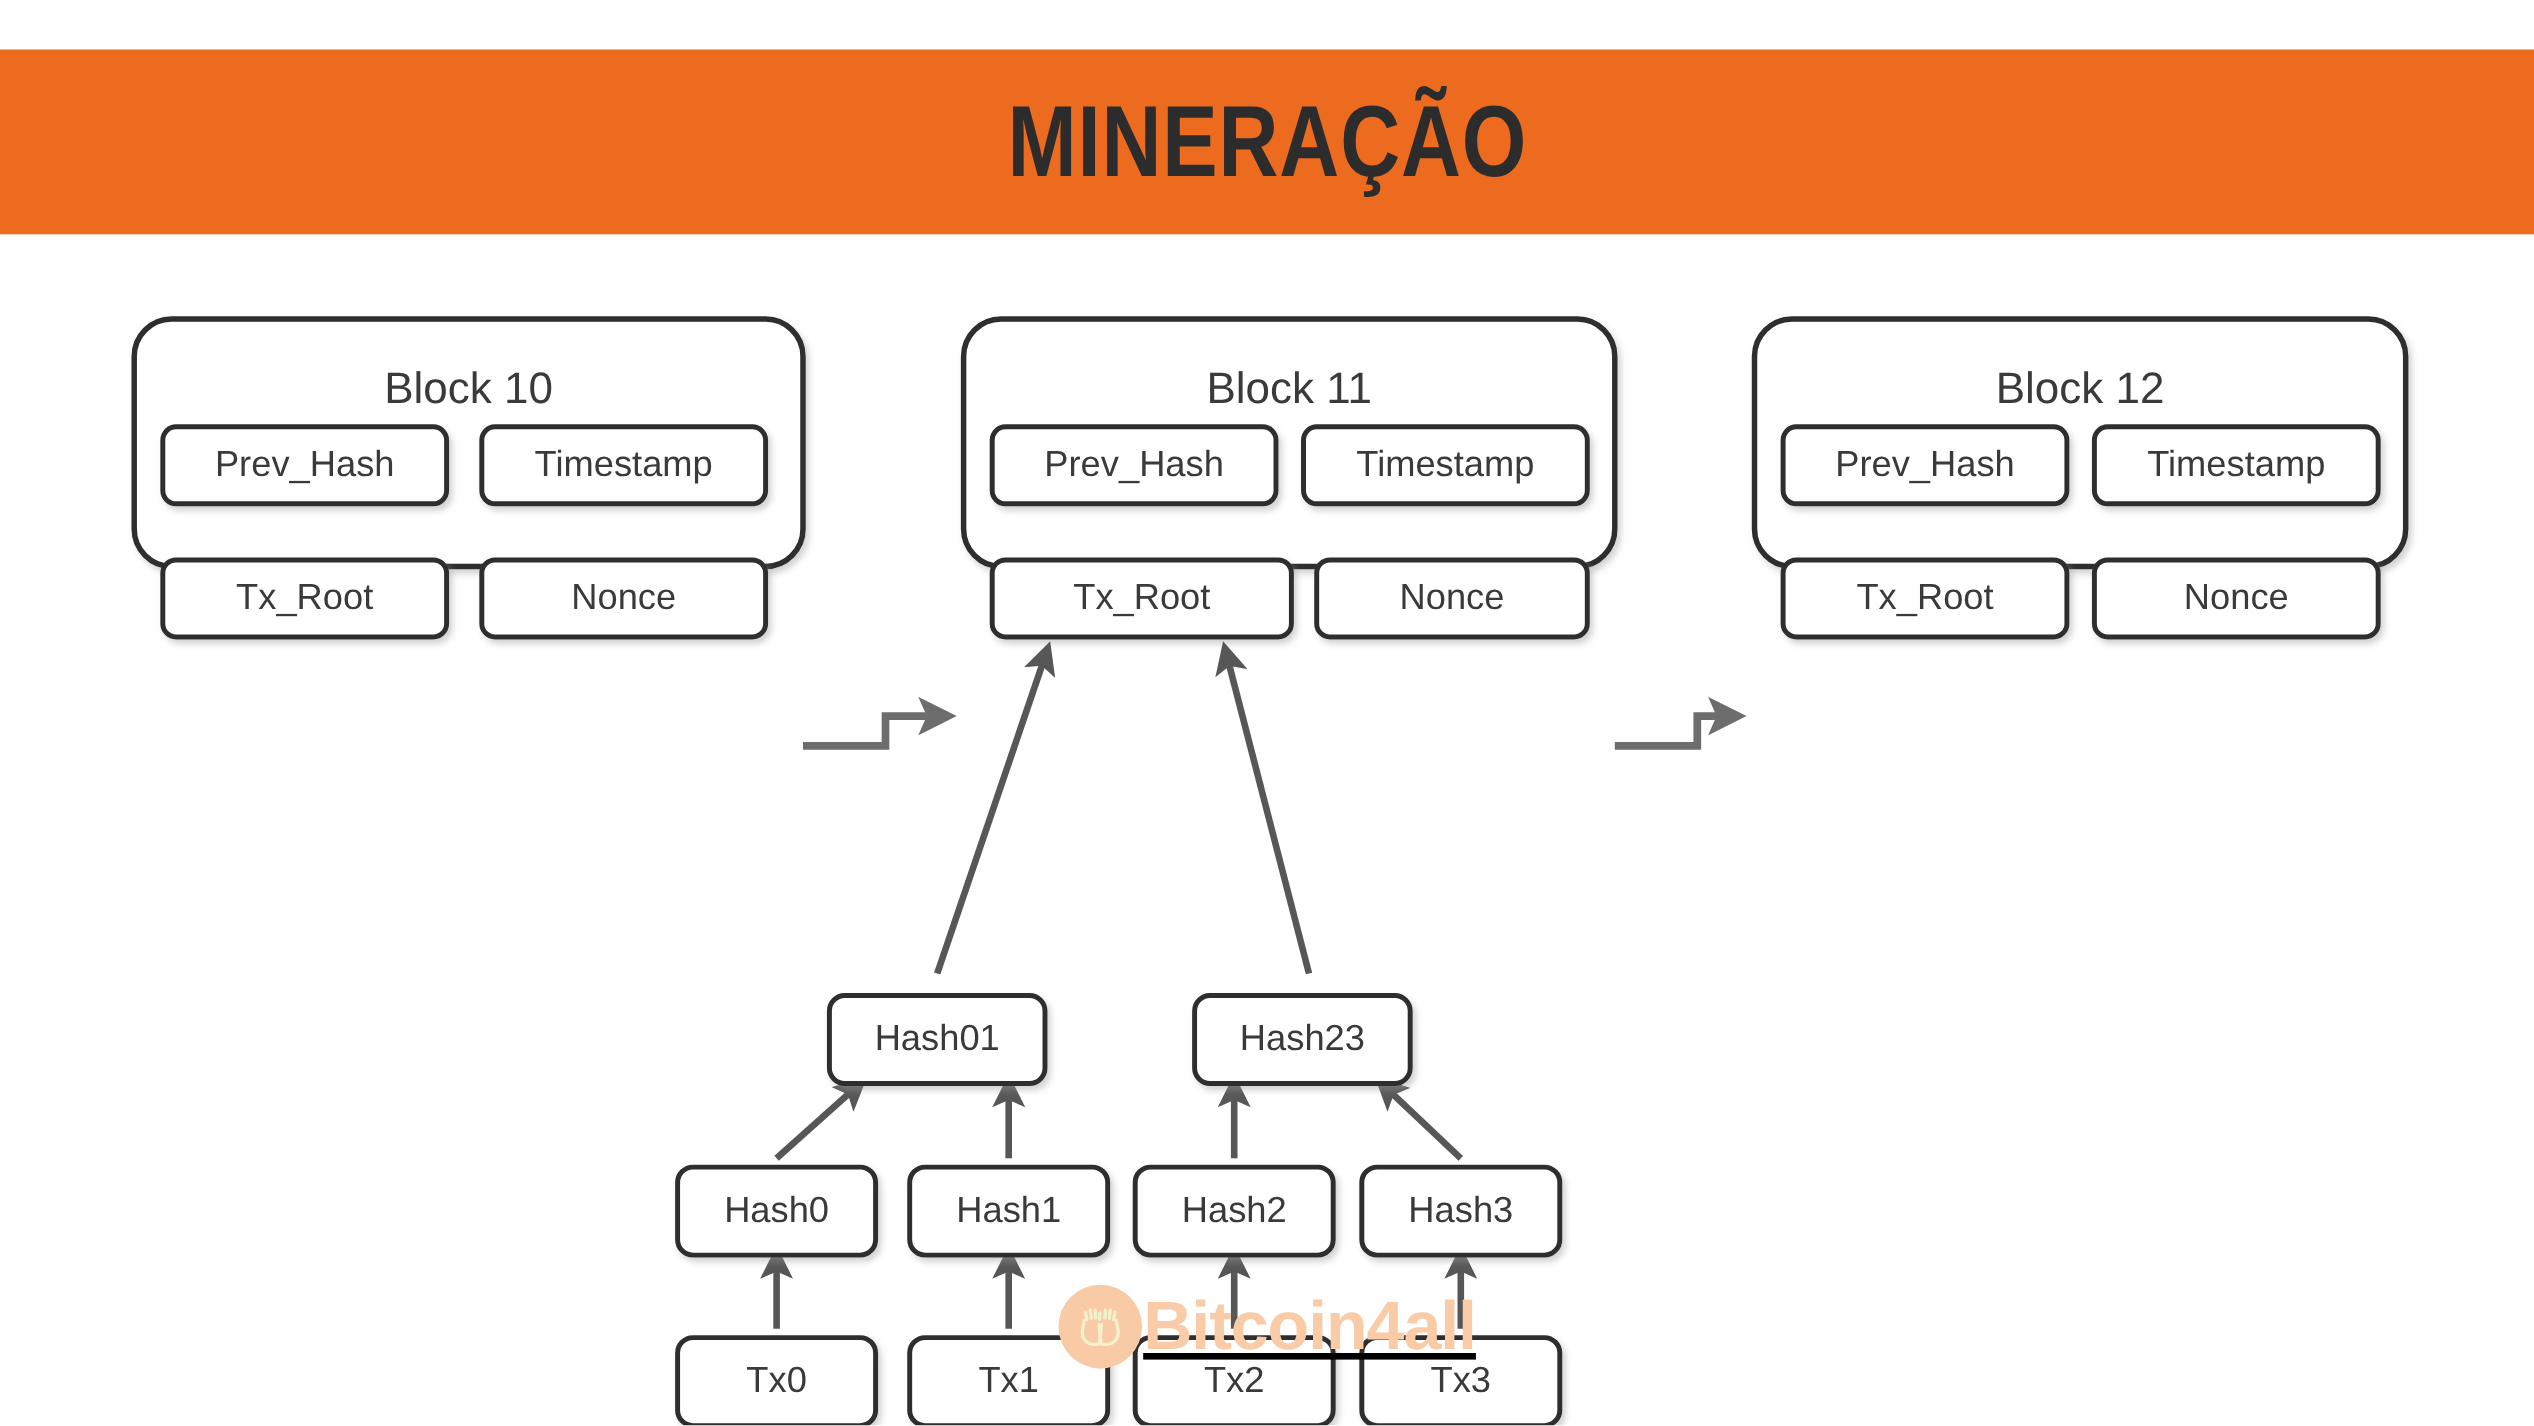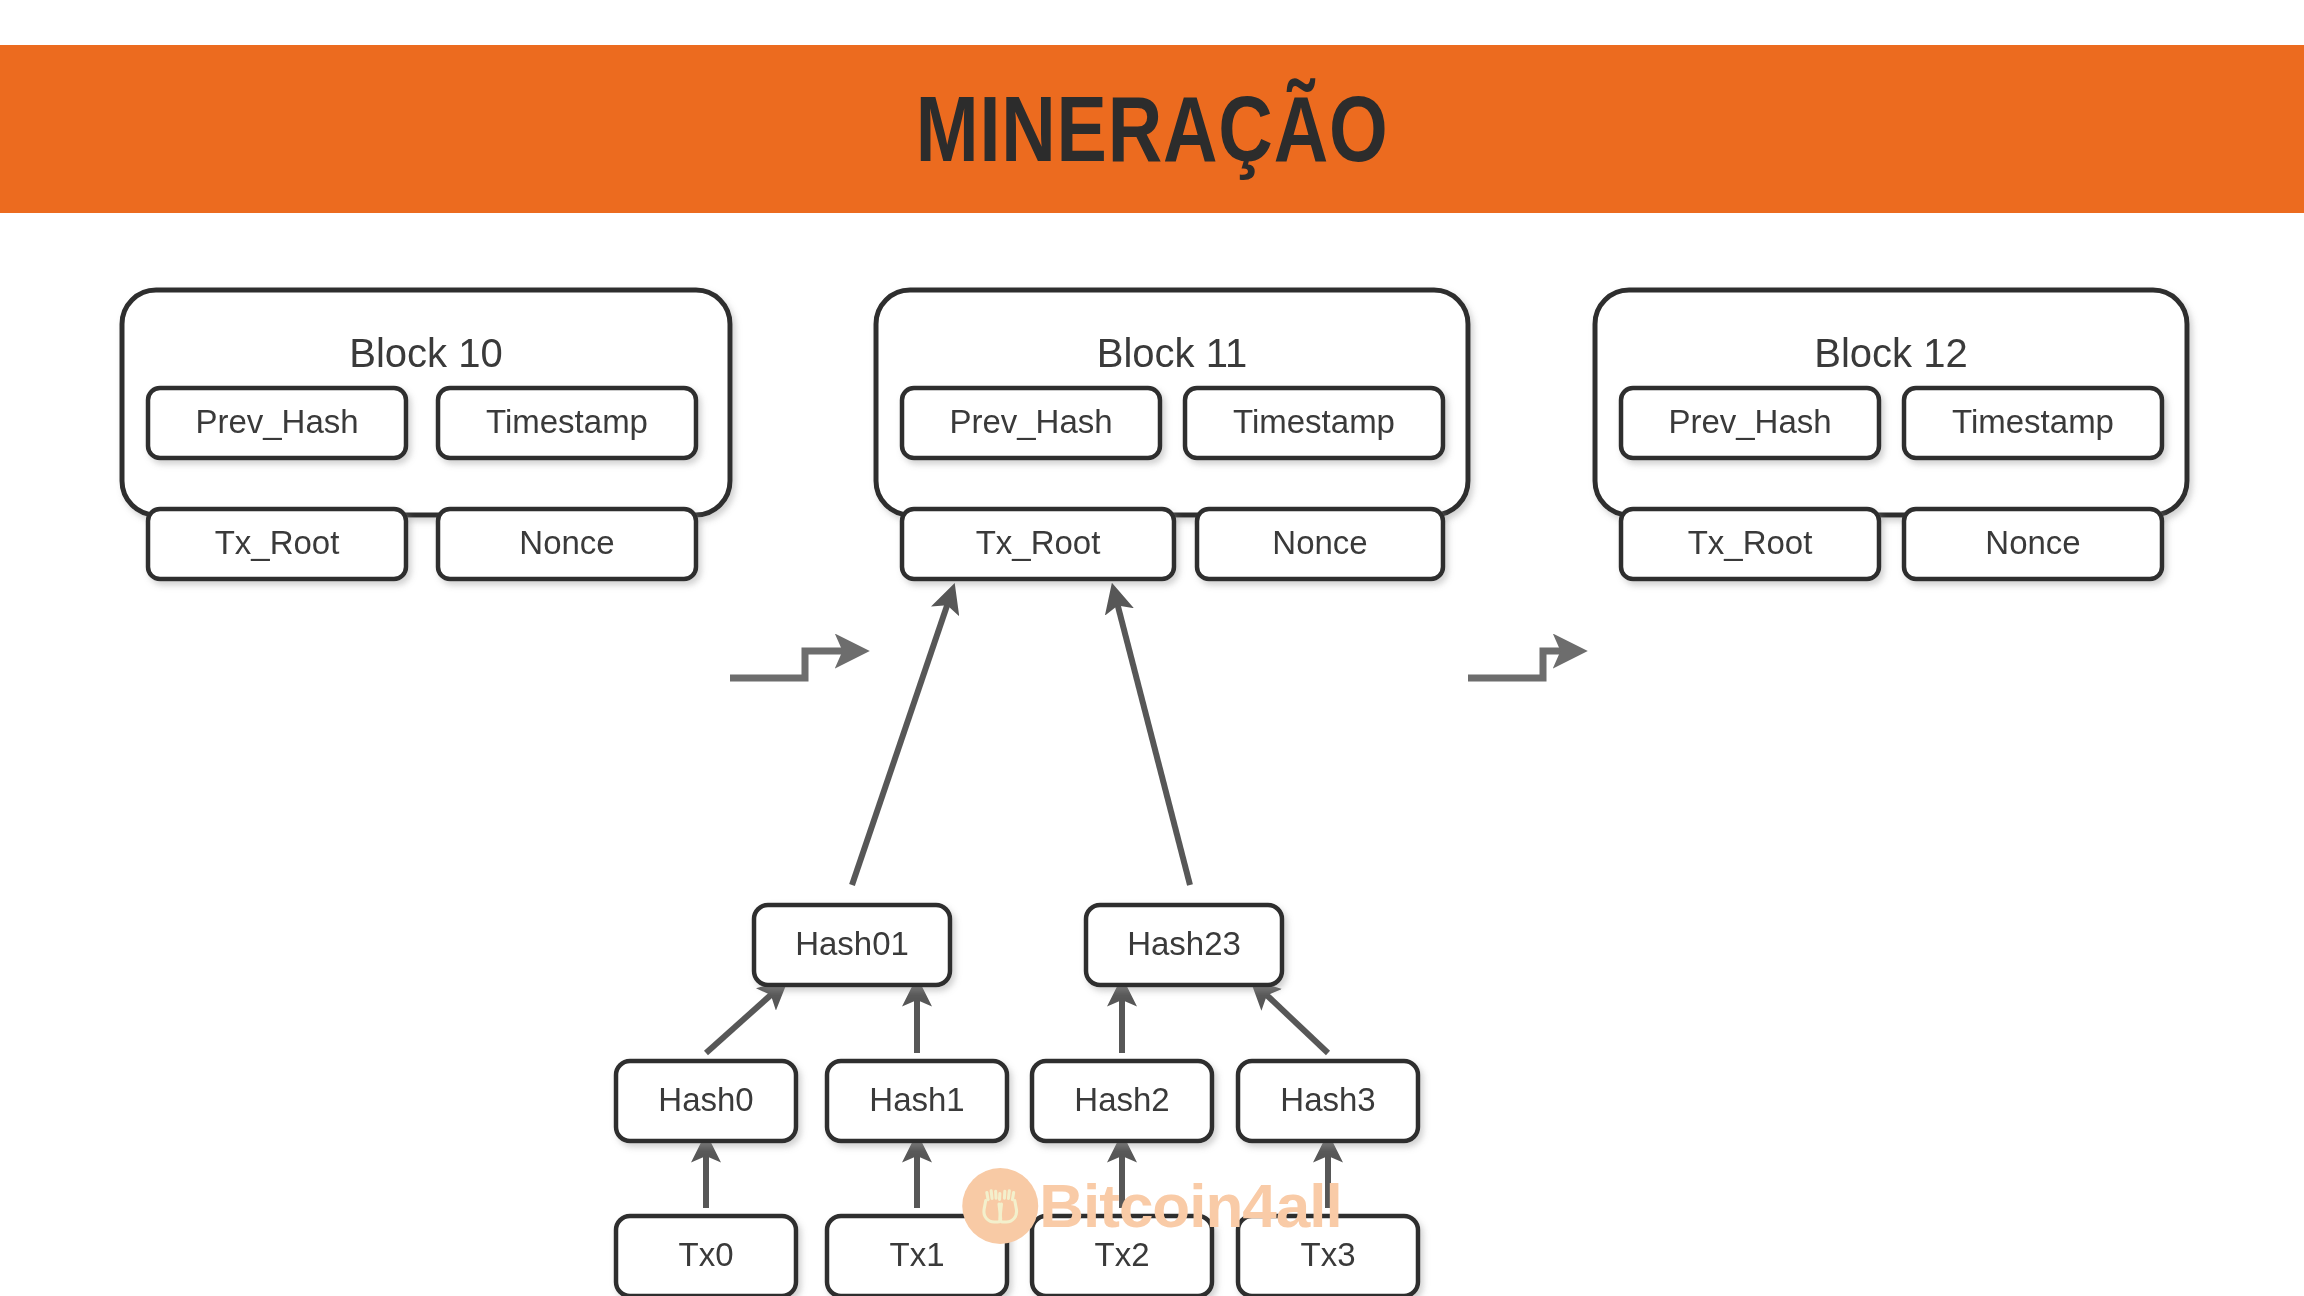--- a/index.html
+++ b/index.html
@@ -98,20 +98,21 @@
   .footer-logo {
     position: absolute;
     left: 50%;
     top: 1168px;
     transform: translateX(-50%);
     display: flex;
     align-items: center;
     gap: 1px;
     opacity: 1;
     user-select: none;
+    text-decoration: underline;
   }
   .logo-badge {
     width: 76px;
     height: 76px;
     border-radius: 50%;
     background: #f8caa5;
     display: flex;
     align-items: center;
     justify-content: center;
     flex: 0 0 auto;

